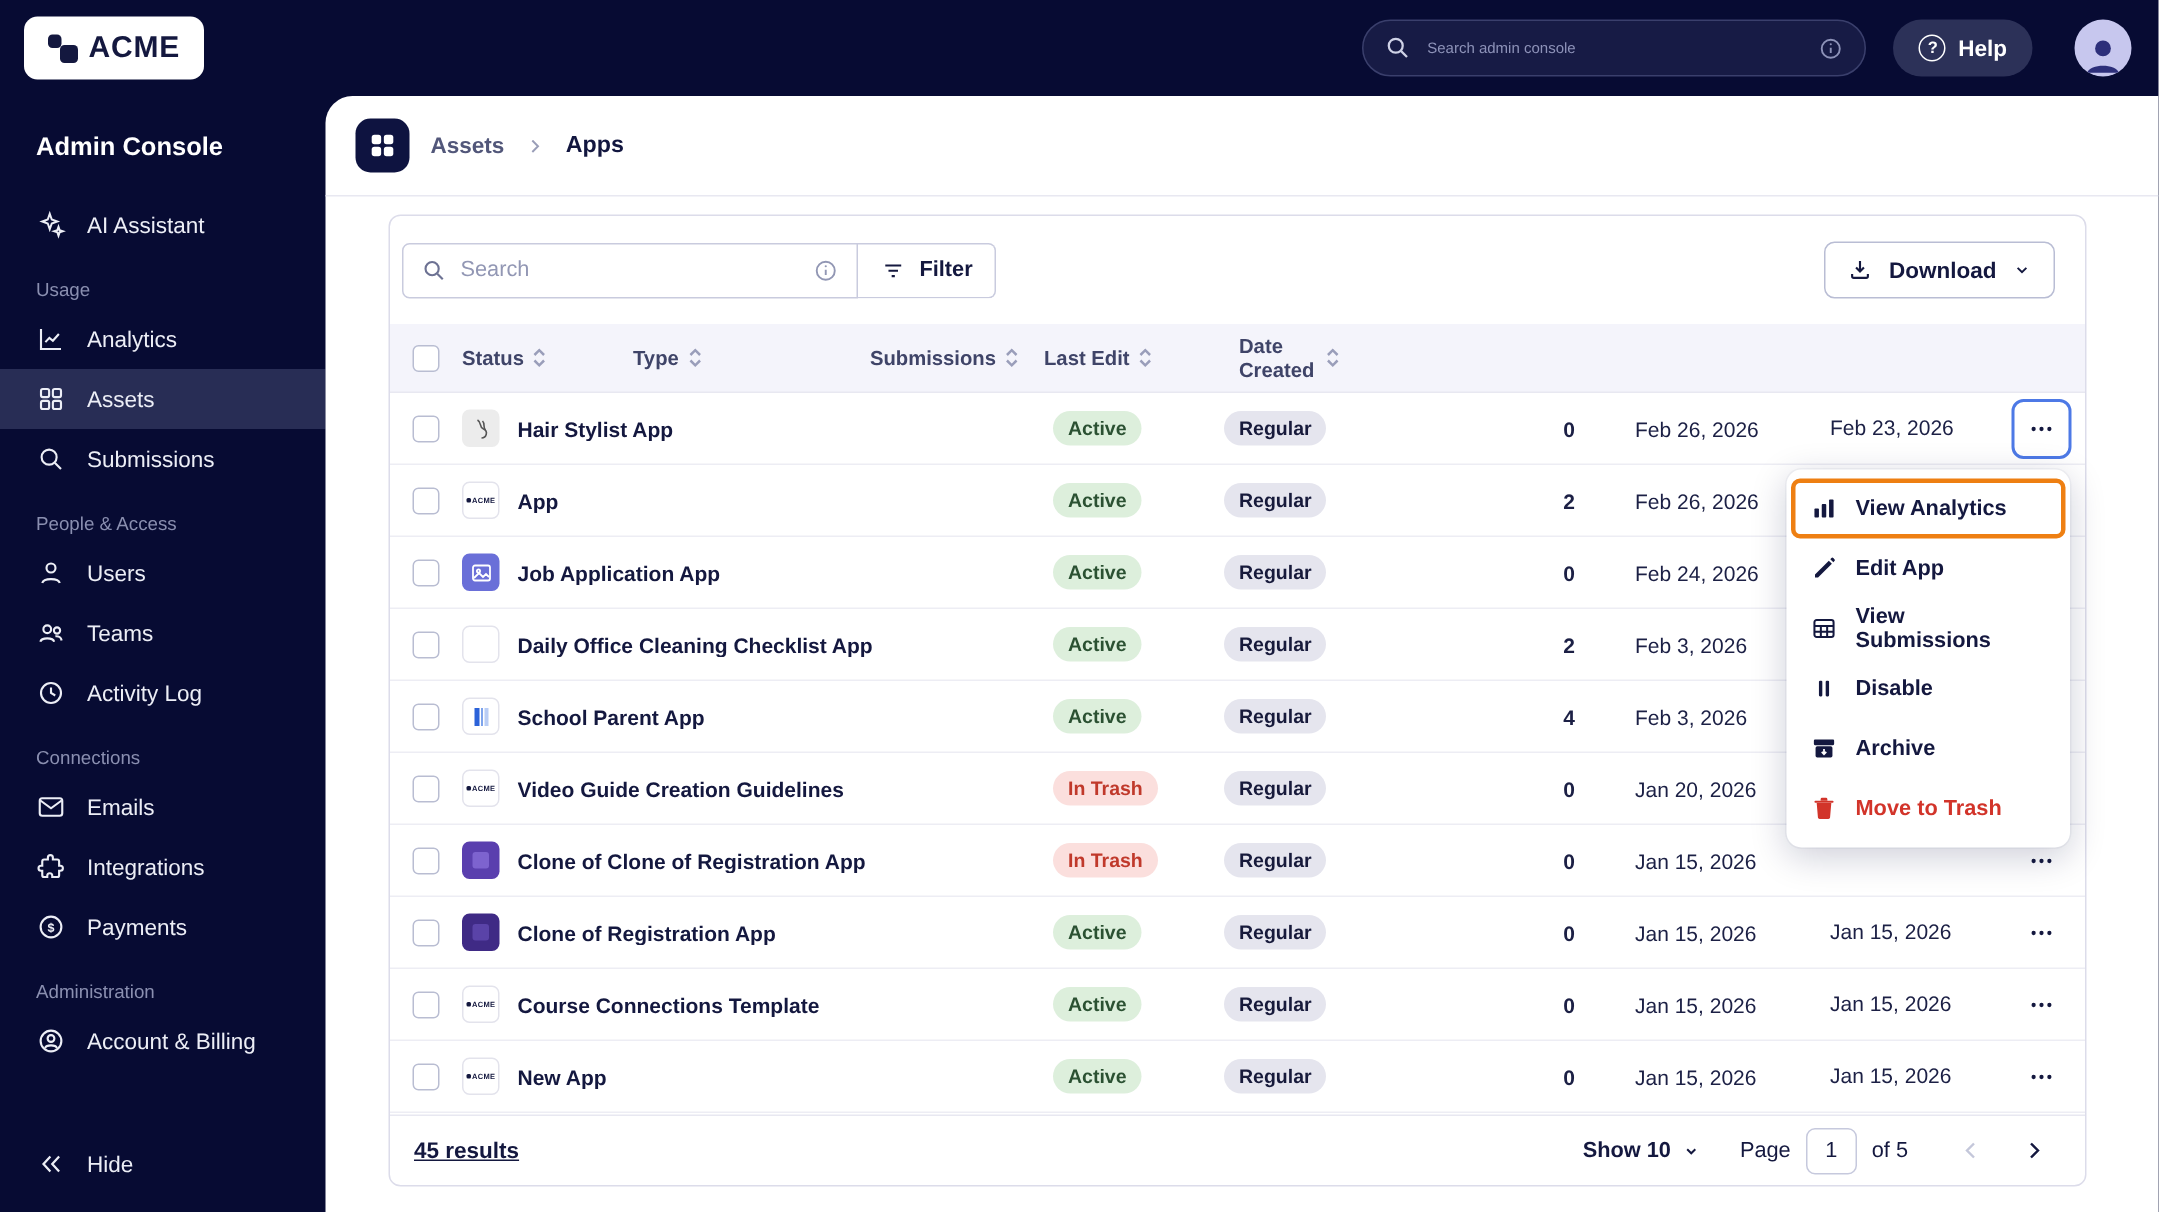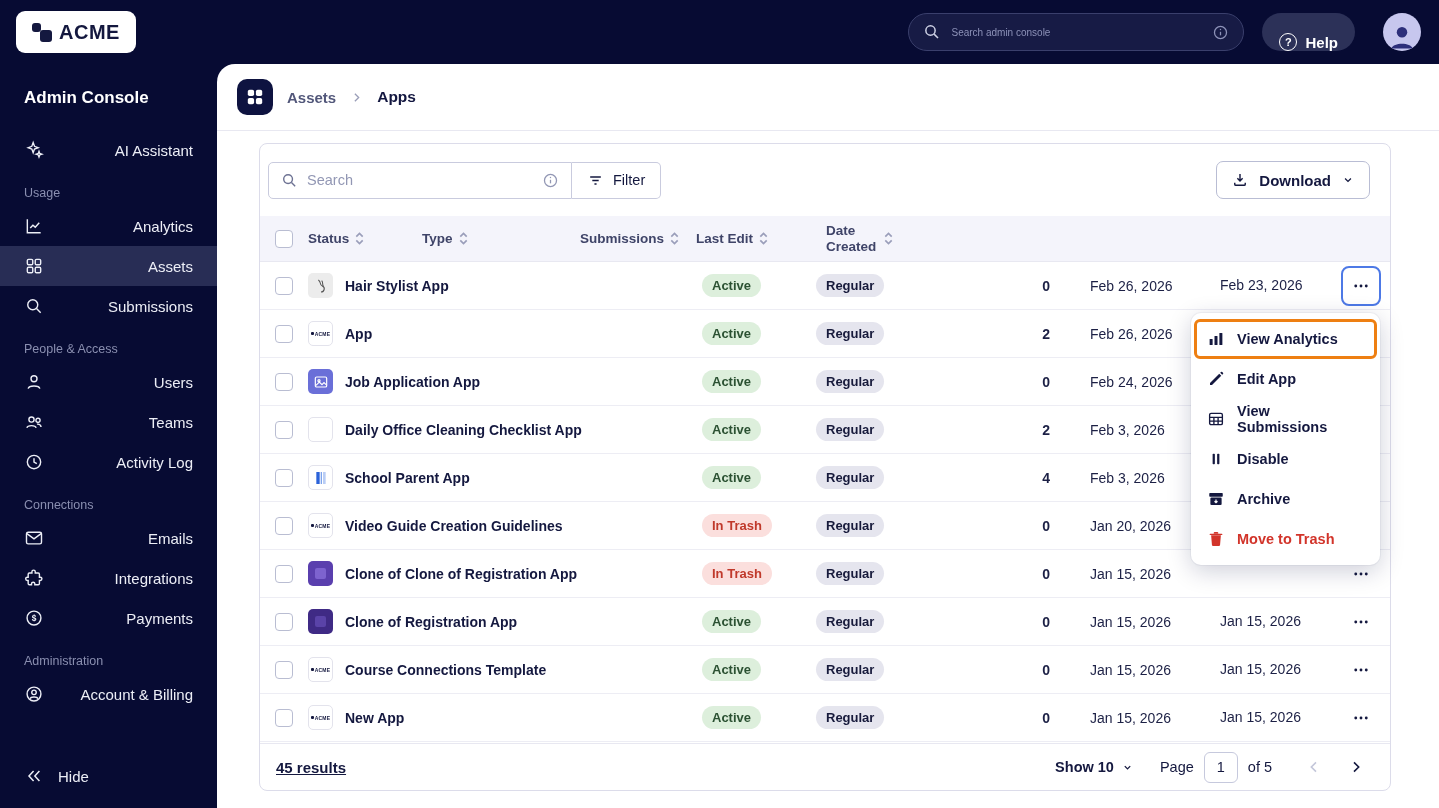--- a/index.html
+++ b/index.html
@@ -18,49 +18,49 @@
   .brand { width:120px; height:42px; background:#fff; border-radius:9px; display:flex; align-items:center; justify-content:center; gap:7px; cursor:pointer; }
   .brand-glyph { position:relative; width:20px; height:20px; }
   .brand-glyph i { position:absolute; background:#14183f; border-radius:3px; display:block; }
   .brand-glyph .g1 { width:9px; height:9px; left:0; top:1px; }
   .brand-glyph .g2 { width:12px; height:12px; right:0; bottom:0; }
   .brand-text { font-size:20px; font-weight:900; color:#14183f; letter-spacing:.5px; }
   .topbar-right { margin-left:auto; display:flex; align-items:center; gap:16px; }
   .admin-search { width:336px; height:38px; border-radius:19px; background:#171b45; border:1px solid #3a3f6c; display:flex; align-items:center; gap:10px; padding:0 14px; }
   .admin-search input { flex:1; background:transparent; border:none; outline:none; color:#fff; font-size:10px; font-family:inherit; }
   .admin-search input::placeholder { color:#8d92b8; }
-  .help-btn { height:38px; border-radius:19px; background:#2c3158; display:flex; align-items:flex-end; gap:8px; padding:0 17px; color:#fff; font-size:15px; font-weight:700; cursor:pointer; margin-left:2px; }
+  .help-btn { height:38px; border-radius:19px; background:#2c3158; display:flex; align-items:center; gap:8px; padding:0 17px; color:#fff; font-size:15px; font-weight:700; cursor:pointer; margin-left:2px; }
   .qmark { width:18px; height:18px; border-radius:50%; border:1.8px solid #fff; display:flex; align-items:center; justify-content:center; font-size:11px; font-weight:800; color:#fff; }
   .qmark::before { content:"?"; }
   .avatar { width:38px; height:38px; border-radius:50%; background:#c7c7ee; display:flex; align-items:flex-end; justify-content:center; overflow:hidden; cursor:pointer; margin-left:12px; }
 
   
   .sidebar { position:absolute; top:64px; left:0; bottom:0; width:217px; padding-top:24px; color:#eceef6; }
   .sb-title { font-size:17px; font-weight:700; color:#fff; padding:0 24px; margin-bottom:22px; }
-  .nav-item { height:40px; display:flex; align-items:center; gap:14px; padding:0 24px; font-size:15px; color:#eceef6; cursor:pointer;justify-content:space-between; }
+  .nav-item { height:40px; display:flex; align-items:center; gap:14px; padding:0 24px; font-size:15px; color:#eceef6; cursor:pointer; }
   .nav-item.selected { background:#282d55; }
   .nav-item svg { width:20px; height:20px; flex:none; }
   .sb-section { font-size:12.5px; color:#8a8fb0; padding:0 24px; margin:16px 0 6px; }
   .hide-row { position:absolute; bottom:10px; left:0; right:0; height:44px; display:flex; align-items:center; gap:14px; padding:0 24px; font-size:15px; color:#eceef6; cursor:pointer; }
 
   
   .main { position:absolute; top:64px; left:217px; right:0; bottom:0; background:#fff; border-top-left-radius:18px; }
   .page-header { height:67px; border-bottom:1px solid #e8e8f1; display:flex; align-items:center; gap:14px; padding:0 20px; }
   .crumb-icon { width:36px; height:36px; border-radius:10px; background:#0e1340; display:flex; align-items:center; justify-content:center; }
   .crumb-root { font-size:15px; font-weight:600; color:#52577a; cursor:pointer; }
   .crumb-current { font-size:15.5px; font-weight:800; color:#12163f; }
 
   .card { position:absolute; left:42px; right:48px; top:79px; bottom:17px; border:1px solid #dcdcea; border-radius:8px; display:flex; flex-direction:column; background:#fff; }
 
   
   .card-toolbar { height:72px; display:flex; align-items:center; padding:0 8px; flex:none; }
   .search-box { width:304px; height:37px; border:1px solid #c9cbde; border-radius:5px 0 0 5px; display:flex; align-items:center; gap:9px; padding:0 12px; color:#8a8fae; }
   .search-box input { flex:1; border:none; outline:none; font-size:14.5px; color:#14183f; font-family:inherit; }
   .search-box input::placeholder { color:#9297b4; }
-  .filter-btn { height:37px; border:1px solid #c9cbde; border-left:none; border-radius:0 5px 5px 0; display:flex; align-items:center; gap:9px; padding:0 15px; font-size:14.5px; font-weight:400; color:#14183f; cursor:pointer; background:#fff; }
+  .filter-btn { height:37px; border:1px solid #c9cbde; border-left:none; border-radius:0 5px 5px 0; display:flex; align-items:center; gap:9px; padding:0 15px; font-size:14.5px; font-weight:700; color:#14183f; cursor:pointer; background:#fff; }
   .download-btn { margin-left:auto; height:38px; border:1px solid #b9bdd4; border-radius:7px; display:flex; align-items:center; gap:10px; padding:0 14px; font-size:15px; font-weight:700; color:#14183f; cursor:pointer; background:#fff; margin-right:12px; }
 
   
   .thead { display:flex; align-items:center; height:46px; background:#f4f4fb; border-bottom:1px solid #e8e8f1; color:#3f4468; font-size:13.5px; font-weight:700; flex:none; }
   .trow { display:flex; align-items:center; height:48px; border-bottom:1px solid #ededf4; font-size:14px; color:#1c2045; }
   .hcell { display:flex; align-items:center; gap:5px; }
   .cell-check { width:48px; display:flex; justify-content:center; flex:none; }
   .cell-name { flex:1; display:flex; align-items:center; gap:12px; min-width:0; }
   .row-name { font-weight:700; color:#14183f; cursor:pointer; white-space:nowrap; overflow:hidden; text-overflow:ellipsis; }
   .cell-status { width:114px; flex:none; }

